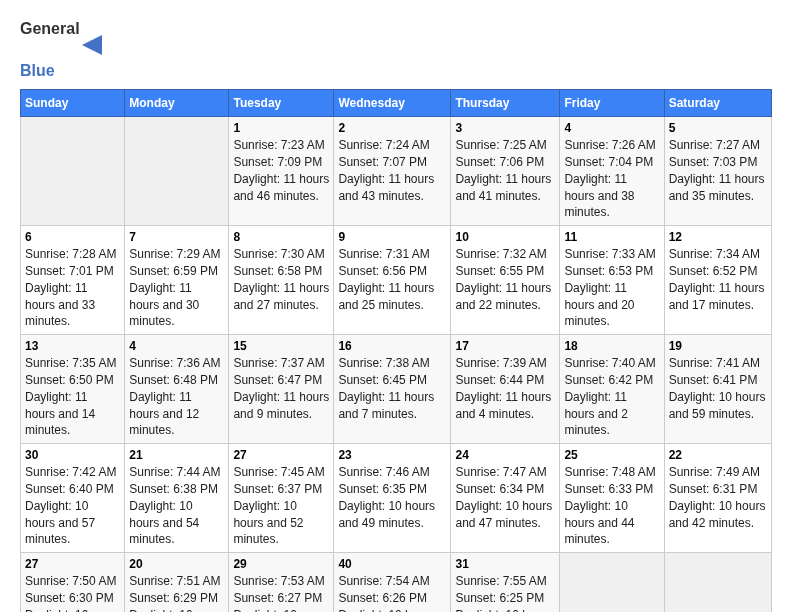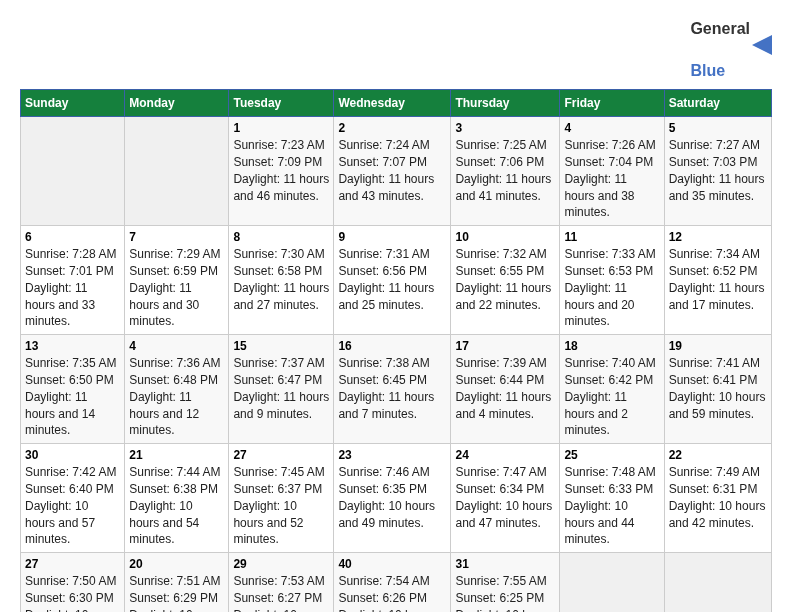--- a/index.html
+++ b/index.html
@@ -5,21 +5,21 @@
     * { box-sizing: border-box; margin: 0; padding: 0; }
     body {
       font-family: Arial, sans-serif;
       background: #fff;
       width: 792px;
       min-height: 612px;
       padding: 20px;
     }
     .header {
       display: flex;
-      justify-content: flex-end;
+      justify-content: flex-start;
       align-items: flex-start;
       margin-bottom: 10px;
     }
     .logo {
       display: flex;
       align-items: center;
       gap: 4px;
     }
     .title-block {
       text-align: right;
@@ -33,21 +33,21 @@
       font-size: 16px;
       font-weight: normal;
       color: #444;
     }
     table {
       width: 100%;
       border-collapse: collapse;
       font-size: 11px;
     }
     thead tr th {
-      background-color: #15803d;
+      background-color: #3b82f6;
       color: #fff;
       padding: 6px 4px;
       text-align: left;
       font-size: 12px;
       font-weight: bold;
       border: 1px solid #3a60a8;
     }
     tbody tr td {
       border: 1px solid #ccc;
       padding: 4px 4px;

